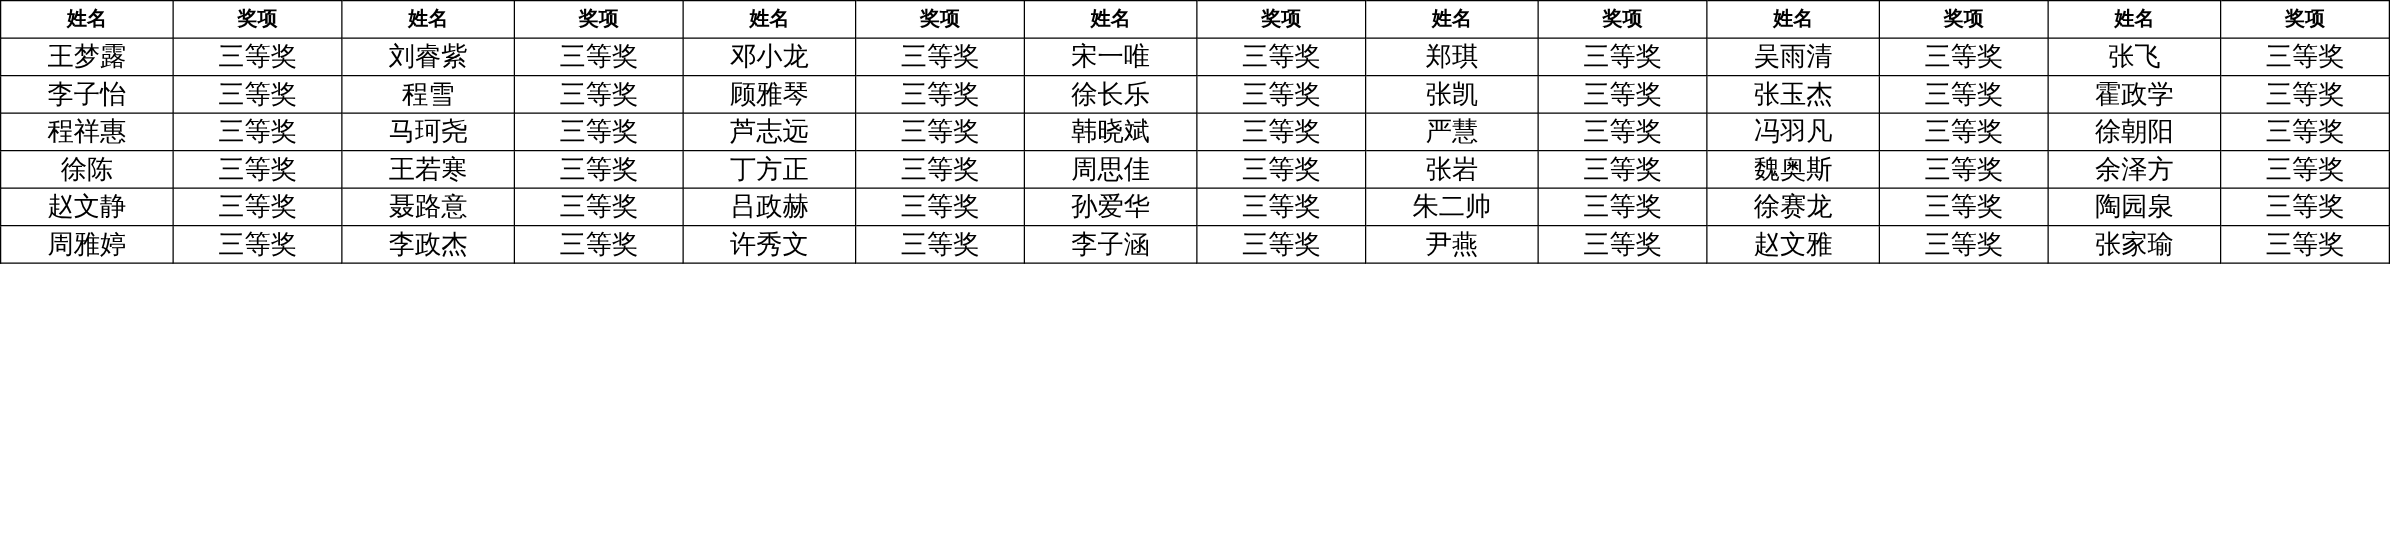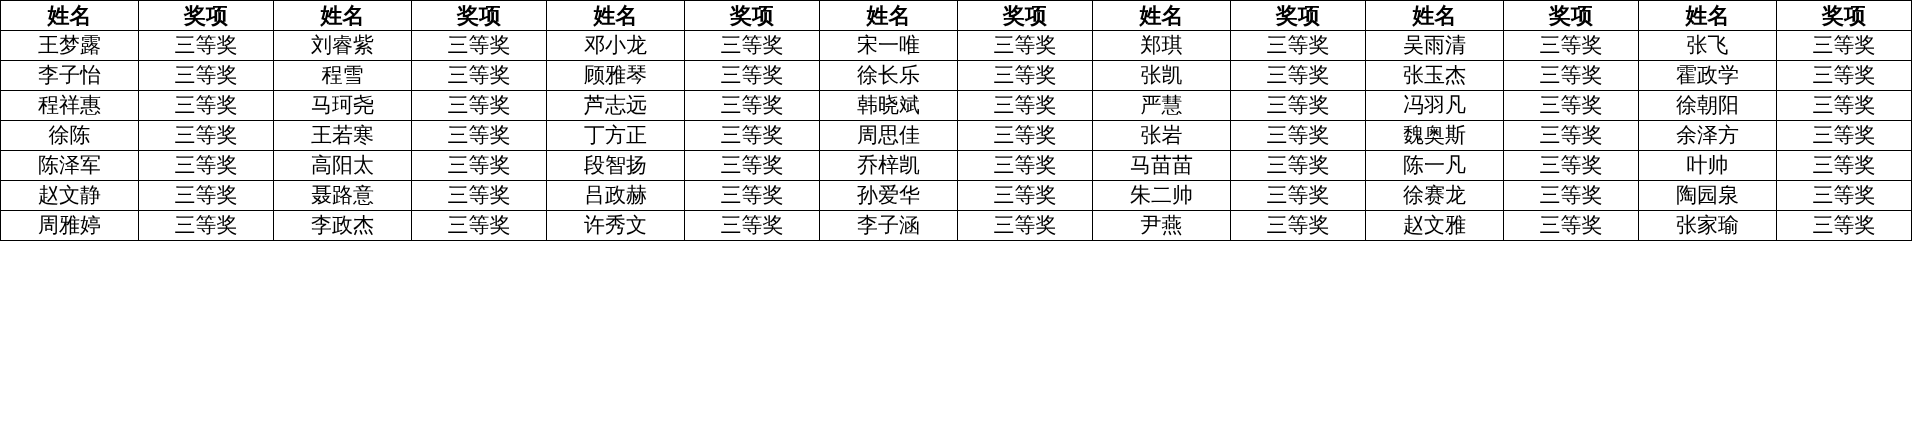--- a/index.html
+++ b/index.html
@@ -29,21 +29,21 @@
     padding: 0;
     height: 29px;
     line-height: 29px;
     font-size: 21px;
     color: #000000;
     white-space: nowrap;
     overflow: hidden;
   }
   #award-table th {
     font-weight: bold;
-    font-size: 22px;
+    font-size: 16px;
   }
   #award-table td.empty-cell {
     border-left: 1px solid #000000;
     border-right: 1px solid #000000;
     border-top: 1px solid #000000;
     border-bottom: 1px solid #ffffff;
   }
   #award-table tr.last-row td.empty-cell {
     border-bottom: 1px solid #ffffff;
     border-top: 1px solid #ffffff;
@@ -146,36 +146,20 @@
         <td>周思佳</td>
         <td>三等奖</td>
         <td>张岩</td>
         <td>三等奖</td>
         <td>魏奥斯</td>
         <td>三等奖</td>
         <td>余泽方</td>
         <td>三等奖</td>
       </tr>
       <tr>
-        <td>陈泽军</td>
-        <td>三等奖</td>
-        <td>高阳太</td>
-        <td>三等奖</td>
-        <td>段智扬</td>
-        <td>三等奖</td>
-        <td>乔梓凯</td>
-        <td>三等奖</td>
-        <td>马苗苗</td>
-        <td>三等奖</td>
-        <td>陈一凡</td>
-        <td>三等奖</td>
-        <td>叶帅</td>
-        <td>三等奖</td>
-      </tr>
-      <tr>
         <td>赵文静</td>
         <td>三等奖</td>
         <td>聂路意</td>
         <td>三等奖</td>
         <td>吕政赫</td>
         <td>三等奖</td>
         <td>孙爱华</td>
         <td>三等奖</td>
         <td>朱二帅</td>
         <td>三等奖</td>

